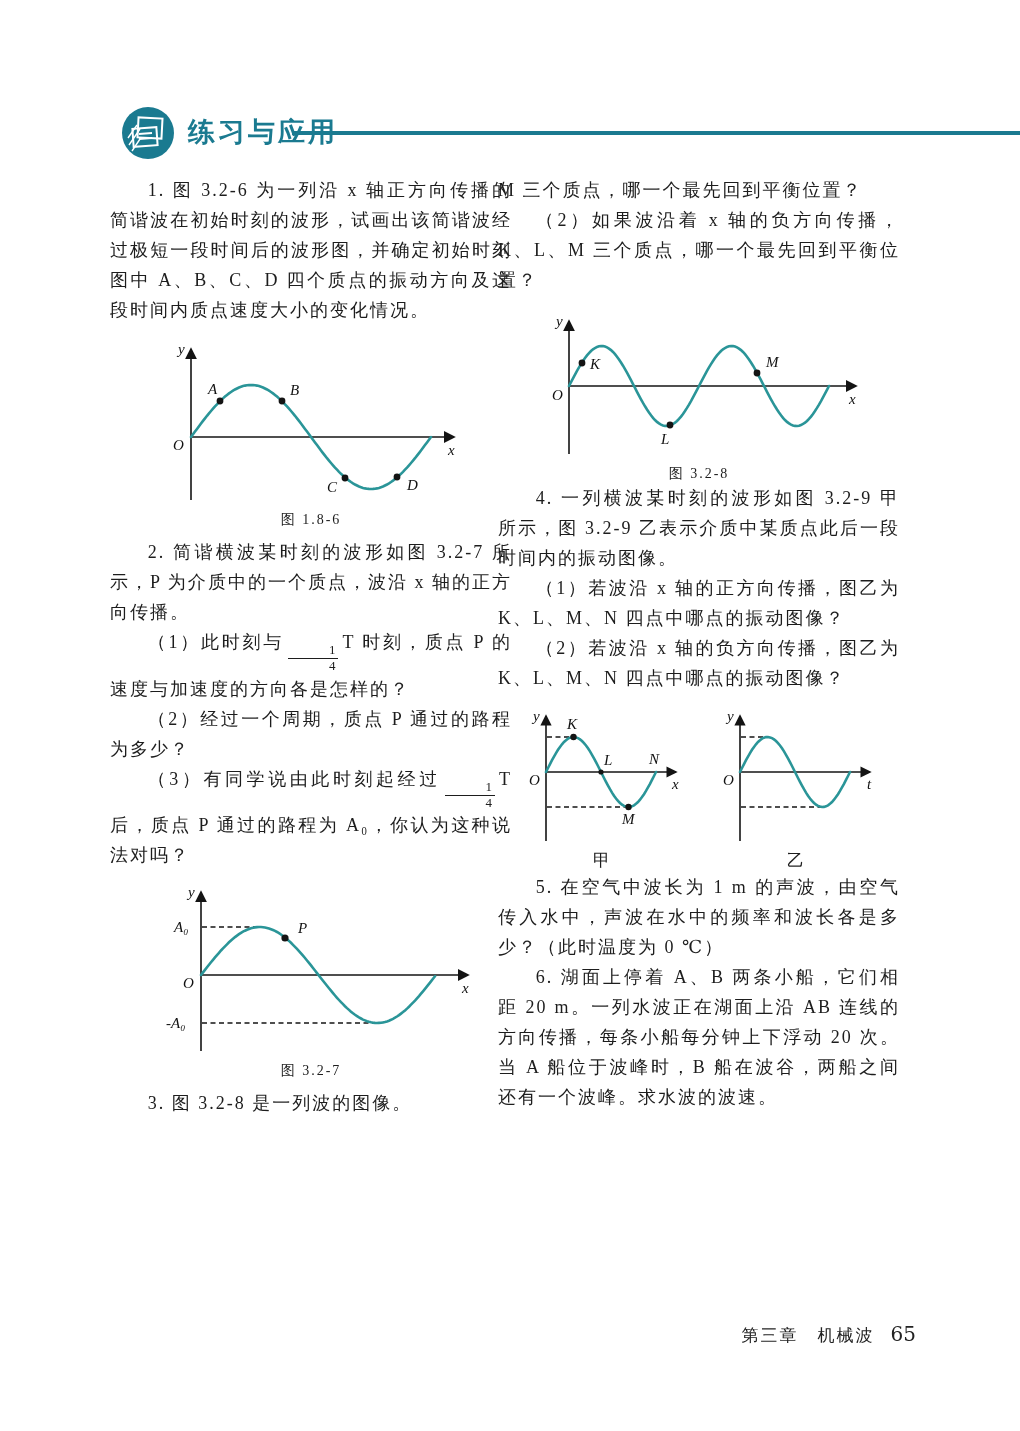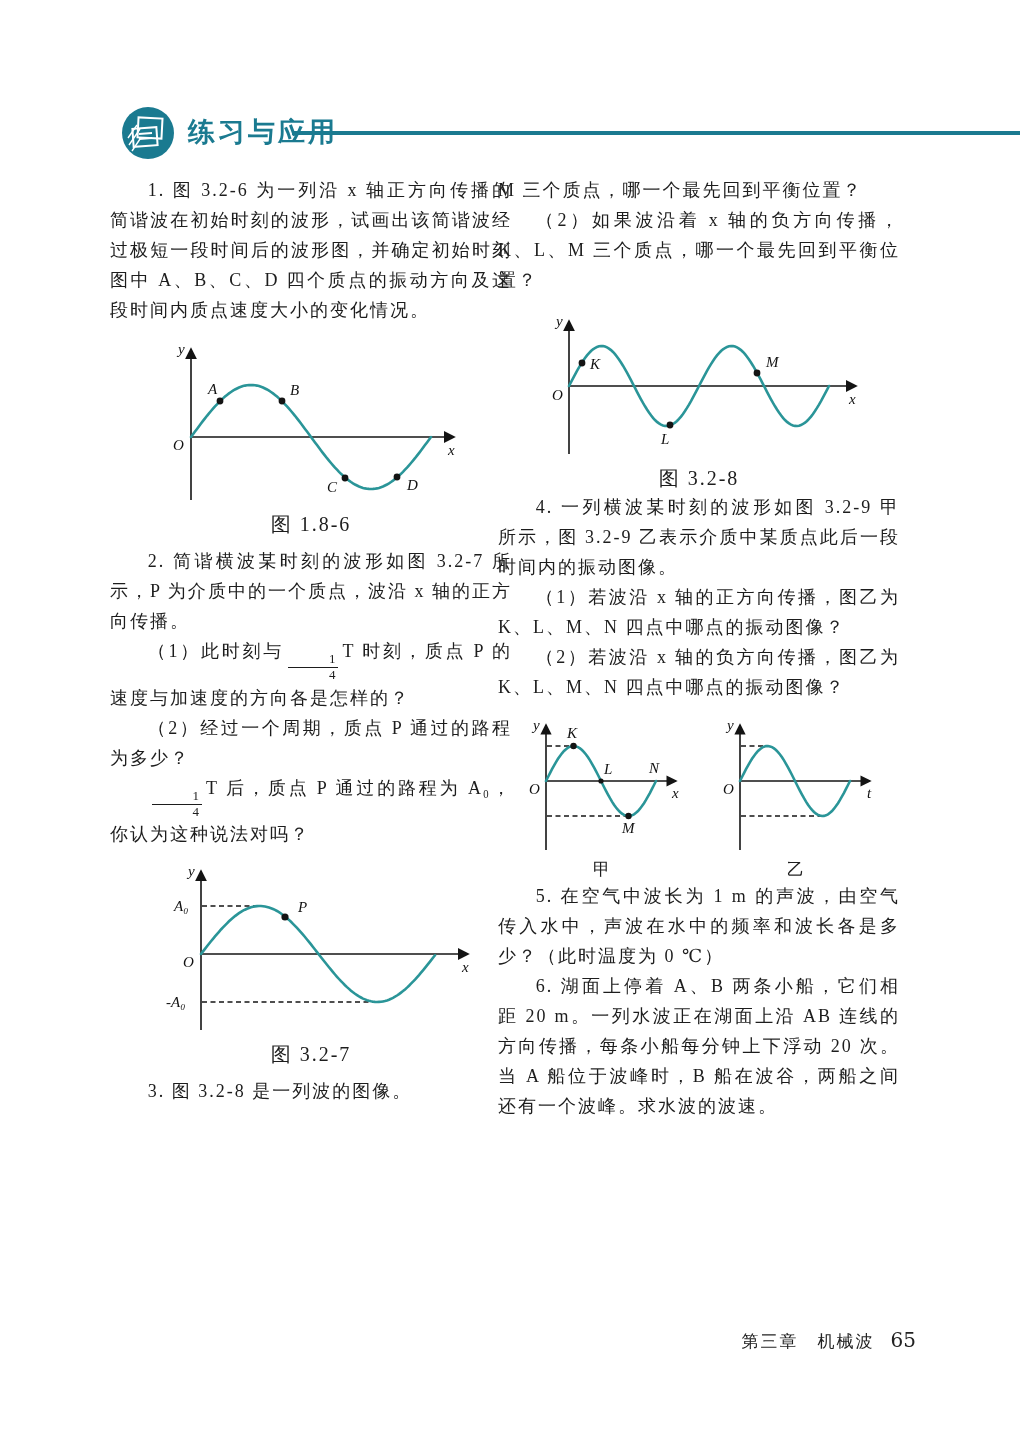--- a/index.html
+++ b/index.html
@@ -33,33 +33,33 @@
     text-align:center; font-size:13px; line-height:1.15;
     letter-spacing:0; margin:0 4px;
   }
   .frac .den { border-top:1.4px solid #1d1d1d; padding:0 3px; }
   
   .fig { text-align:center; }
   .fig-326 { margin-top:12px; }
   .fig-327 { margin-top:10px; }
   .fig-328 { margin-top:16px; }
   .fig-329 { margin-top:14px; }
-  .fig-cap { font-size:20px; letter-spacing:2px; color:#1d1d1d; margin-top:2px; }
+  .fig-cap { font-size:14px; letter-spacing:2px; color:#1d1d1d; margin-top:2px; }
   .sub-wrap { display:inline-block; vertical-align:top; }
   .sub-lab { font-size:17px; letter-spacing:1px; margin-top:0px; }
   .ax   { stroke:#141414; stroke-width:1.6; fill:none; }
   .wave { stroke:var(--wave,#2a9598); stroke-width:2.6; fill:none; stroke-linecap:round; }
   .dash { stroke:#141414; stroke-width:1.5; fill:none; stroke-dasharray:5 3.5; }
   .dot  { fill:#141414; }
   .lb   { font:italic 15px "Liberation Serif","DejaVu Serif",serif; fill:#111; letter-spacing:0; }
   .mt6  { } .mt8 { margin-top:8px; }
   
   .footer {
     position:absolute; left:530px; top:1322px; width:386px;
-    text-align:right; font-size:17px; letter-spacing:2px; color:#222;margin-top:6px;
+    text-align:right; font-size:17px; letter-spacing:2px; color:#222;
   }
   .footer .pgnum { font-size:20px; letter-spacing:0; margin-left:16px; font-family:"DejaVu Serif",serif; }
 </style>
 </head>
 <body>
 
 <div class="page">
 
   <div class="hdr">
     <span class="hdr-icon">
@@ -106,21 +106,21 @@
       <div class="fig-cap">图 1.8-6</div>
     </div>
 
     <div class="mt8">
       <p class="para indent">2. 简谐横波某时刻的波形如图 3.2-7 所示，P 为介质中的一个质点，波沿 x 轴的正方向传播。</p>
       <p class="para indent"><span>（1）此时刻与</span><span class="frac">
             <span class="num">1</span>
             <span class="den">4</span>
           </span><span>T 时刻，质点 P 的速度与加速度的方向各是怎样的？</span></p>
       <p class="para indent">（2）经过一个周期，质点 P 通过的路程为多少？</p>
-      <p class="para indent"><span class="frac">
+      <p class="para indent"><span>（3）有同学说由此时刻起经过</span><span class="frac">
             <span class="num">1</span>
             <span class="den">4</span>
           </span><span>T 后，质点 P 通过的路程为 A₀，你认为这种说法对吗？</span></p>
     </div>
 
     <div class="fig fig-327">
       <svg width="330" height="176" viewBox="0 0 330 176">
         <defs>
           <marker id="ah2" viewBox="0 0 10 10" refX="8.5" refY="5" markerWidth="7.5" markerHeight="7.5" orient="auto">
             <path d="M0 0 L10 5 L0 10 z" fill="#141414"></path>

